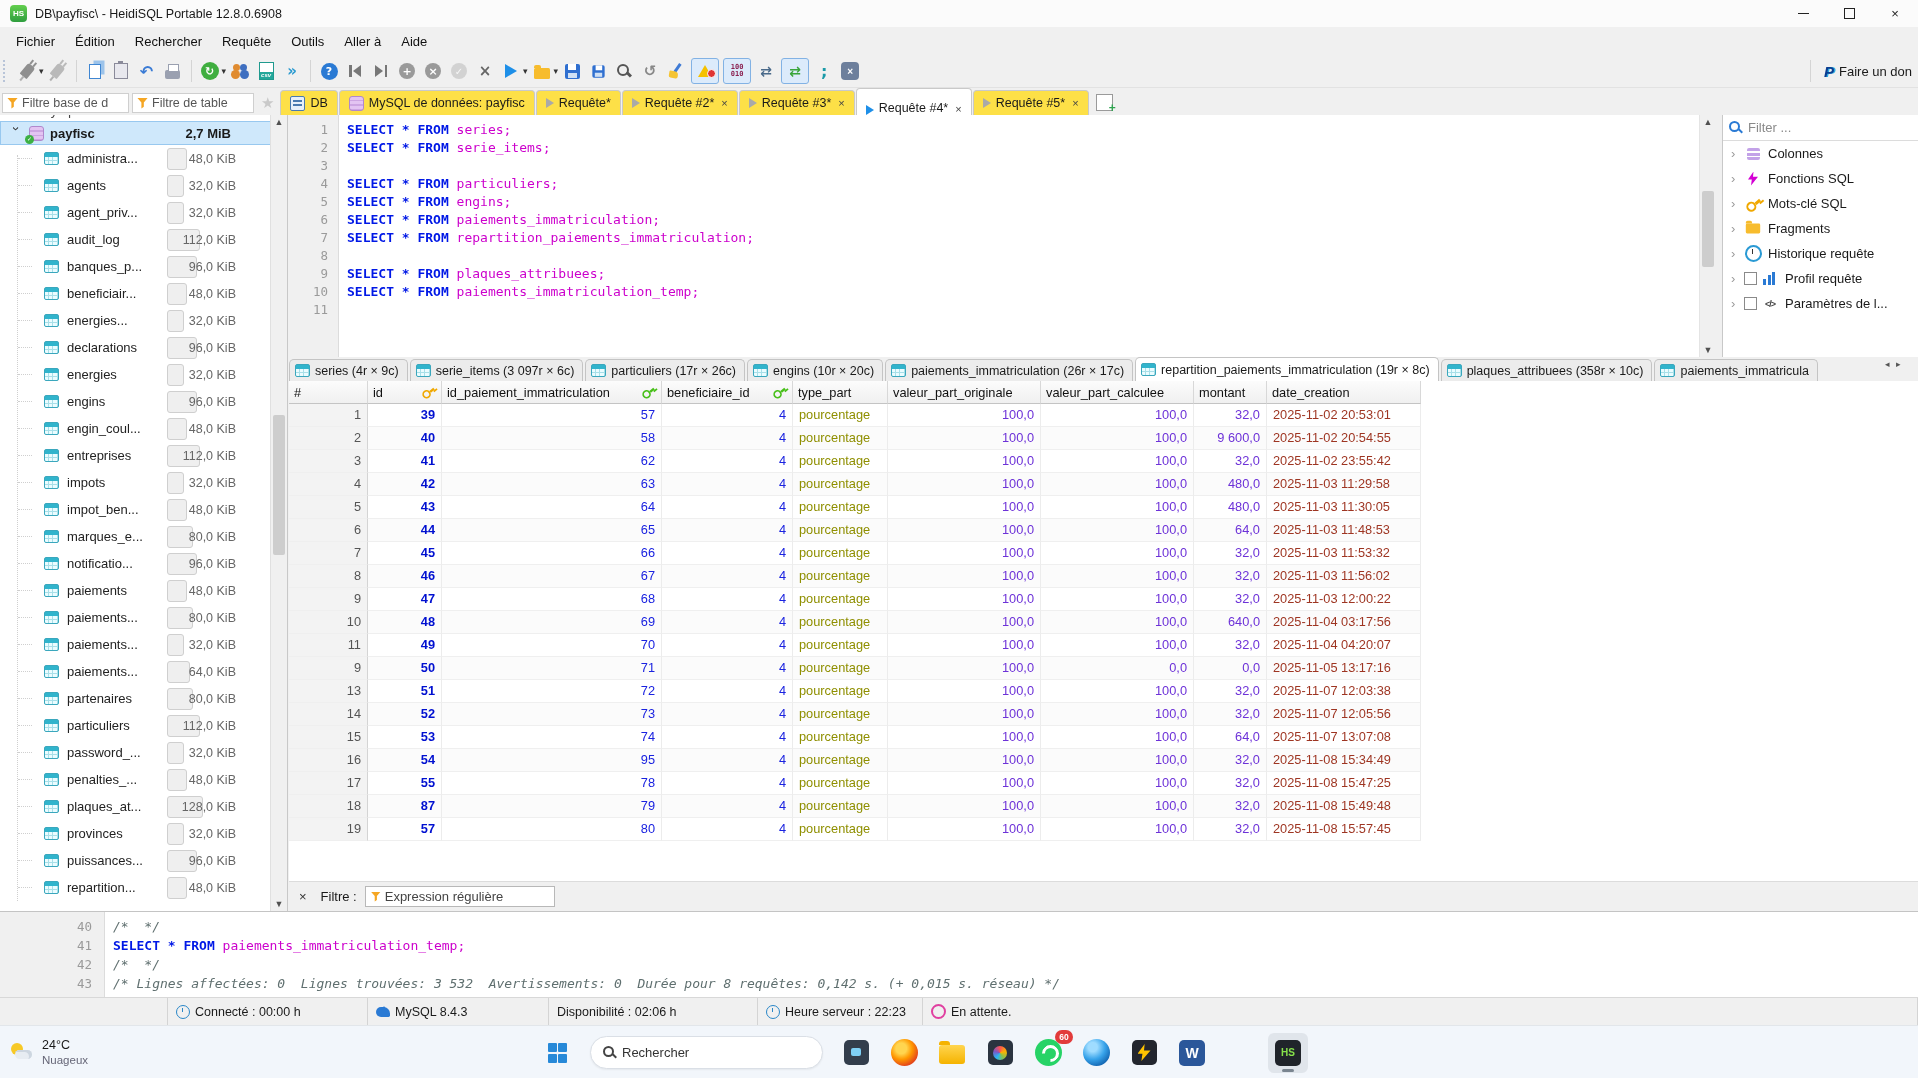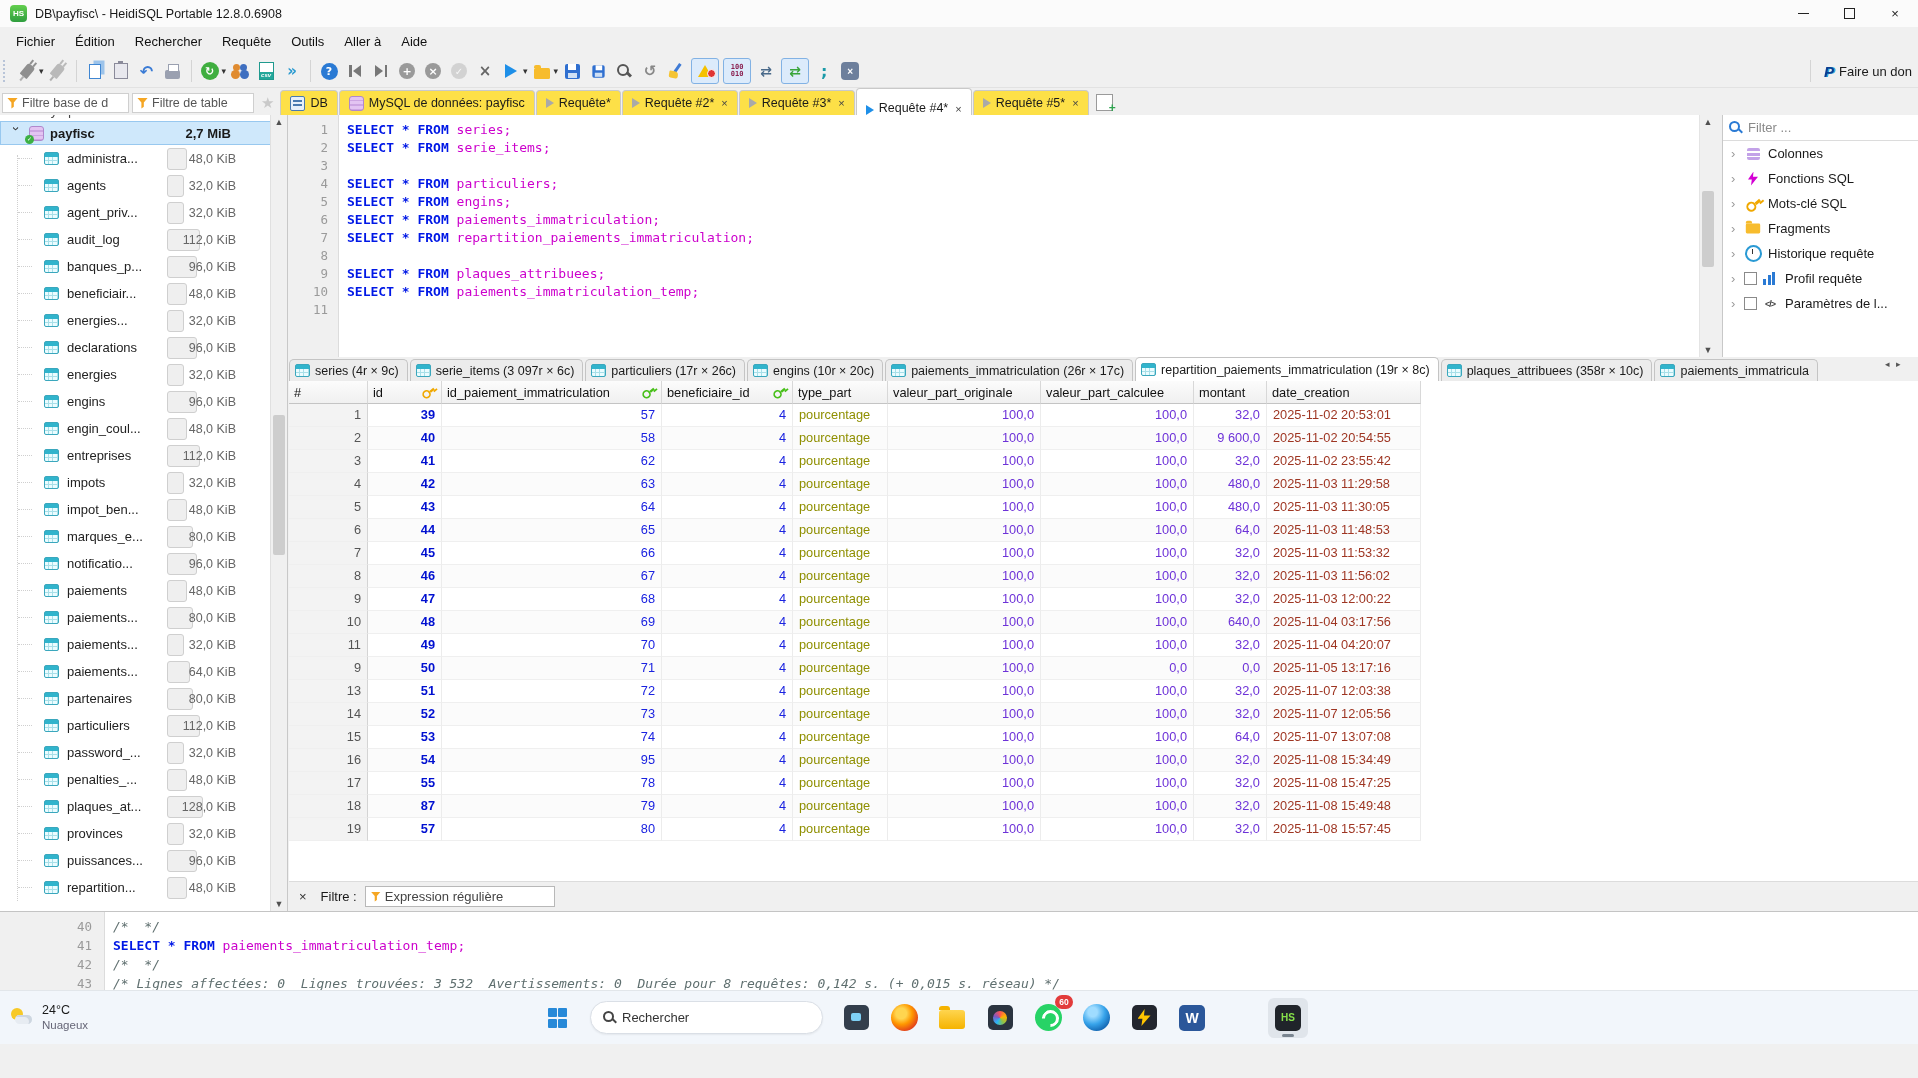--- a/index.html
+++ b/index.html
@@ -183,21 +183,21 @@
   
   #statusbar{position:absolute;left:0;top:997px;width:1918px;height:28px;background:#f0f0f0;border-top:1px solid #d8d8d8;
              display:flex;align-items:stretch;box-sizing:border-box;font-size:12.5px;}
   .seg{display:flex;align-items:center;padding:0 8px;border-right:1px solid #d4d4d4;box-sizing:border-box;white-space:nowrap;overflow:hidden;flex:none;}
   .si-clock{width:12px;height:12px;border:1.5px solid #2a87c8;border-radius:50%;position:relative;margin-right:5px;flex:none;}
   .si-clock::after{content:"";position:absolute;left:4.5px;top:2px;width:1.5px;height:4px;background:#2a87c8;box-shadow:1.5px 3px 0 -0.5px #2a87c8;}
   .si-dolphin{width:14px;height:10px;background:#2a7ad4;border-radius:7px 9px 2px 7px;position:relative;margin-right:5px;flex:none;}
   .si-dolphin::before{content:"";position:absolute;top:-4px;left:5px;border:3px solid transparent;border-bottom:5px solid #2a7ad4;}
   .si-ring{width:11px;height:11px;border:2.5px solid #e040a0;border-radius:50%;margin-right:5px;flex:none;}
   
-  #taskbar{position:absolute;left:0;top:990px;width:1918px;height:53px;background:#f2f6fb;border-top:1px solid #e2e6ea;}
+  #taskbar{position:absolute;left:0;top:1025px;width:1918px;height:53px;background:#f2f6fb;border-top:1px solid #e2e6ea;}
   #weather{position:absolute;left:10px;top:0;height:100%;display:flex;align-items:center;}
   .wicon{width:24px;height:20px;position:relative;margin-right:8px;}
   .wicon::before{content:"";position:absolute;left:1px;top:0;width:12px;height:12px;border-radius:50%;background:#f7c927;}
   .wicon::after{content:"";position:absolute;left:5px;top:7px;width:17px;height:9px;border-radius:6px;background:#e7ecf2;box-shadow:-3px 2px 0 #cdd6e0 inset;}
   #weather .t1{font-size:12.5px;color:#1a1a1a;line-height:15px;}
   #weather .t2{font-size:11.5px;color:#667;line-height:14px;}
   #tb-center{position:absolute;left:537px;top:0;height:100%;display:flex;align-items:center;gap:13px;}
   .winlogo{width:19px;height:19px;display:grid;grid-template-columns:9px 9px;grid-template-rows:9px 9px;gap:1.5px;}
   .winlogo b{background:#2789d8;border-radius:1px;}
   #tb-search{width:233px;height:33px;background:#fff;border:1px solid #dadfe6;border-radius:17px;display:flex;align-items:center;padding:0 12px;box-sizing:border-box;box-shadow:0 1px 2px rgba(0,0,0,.06);}

